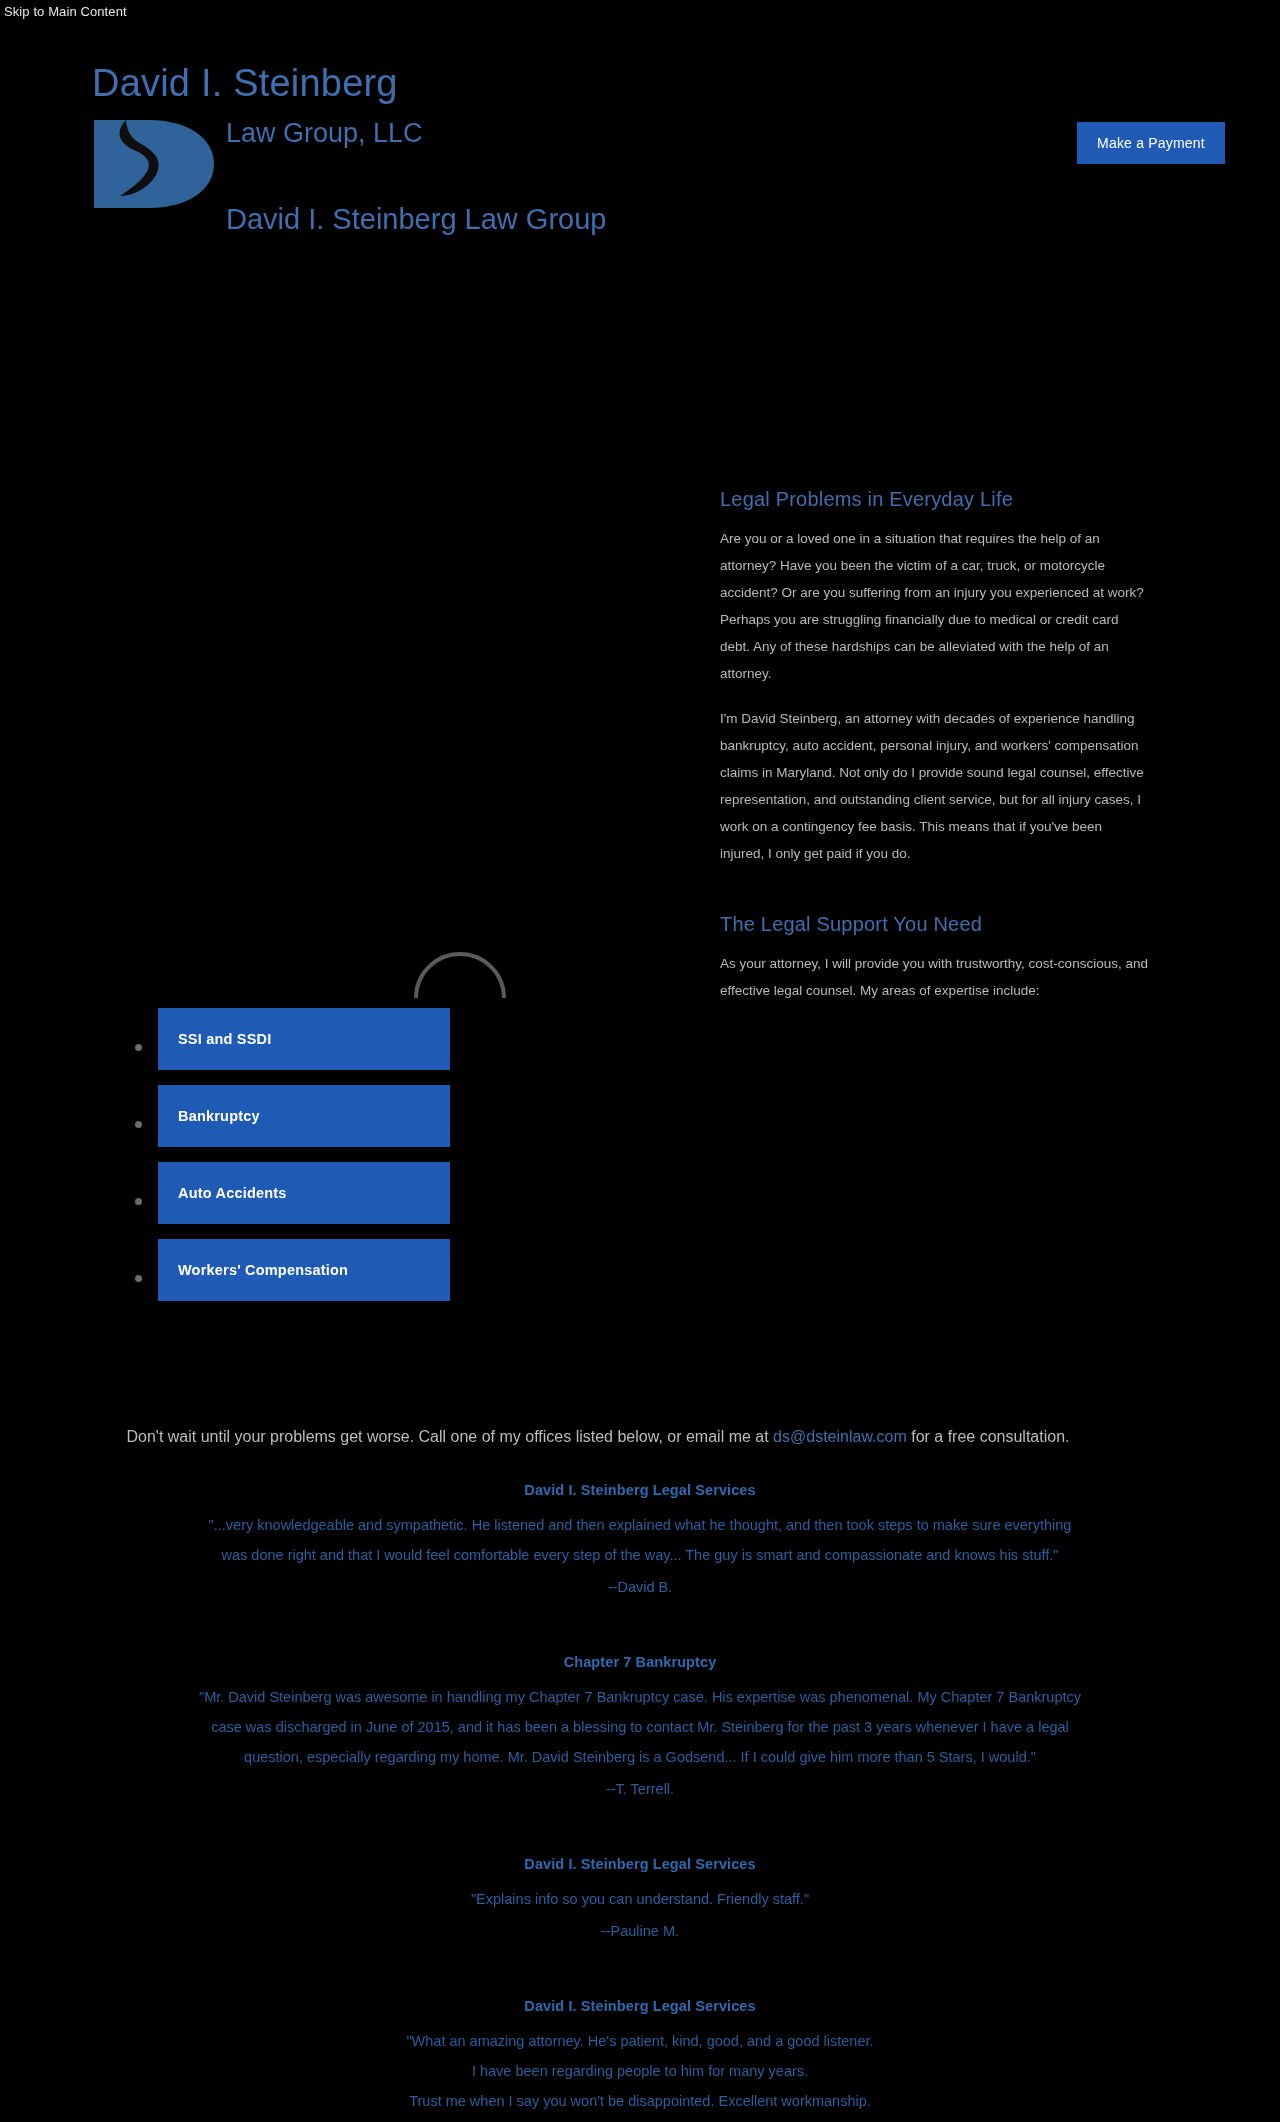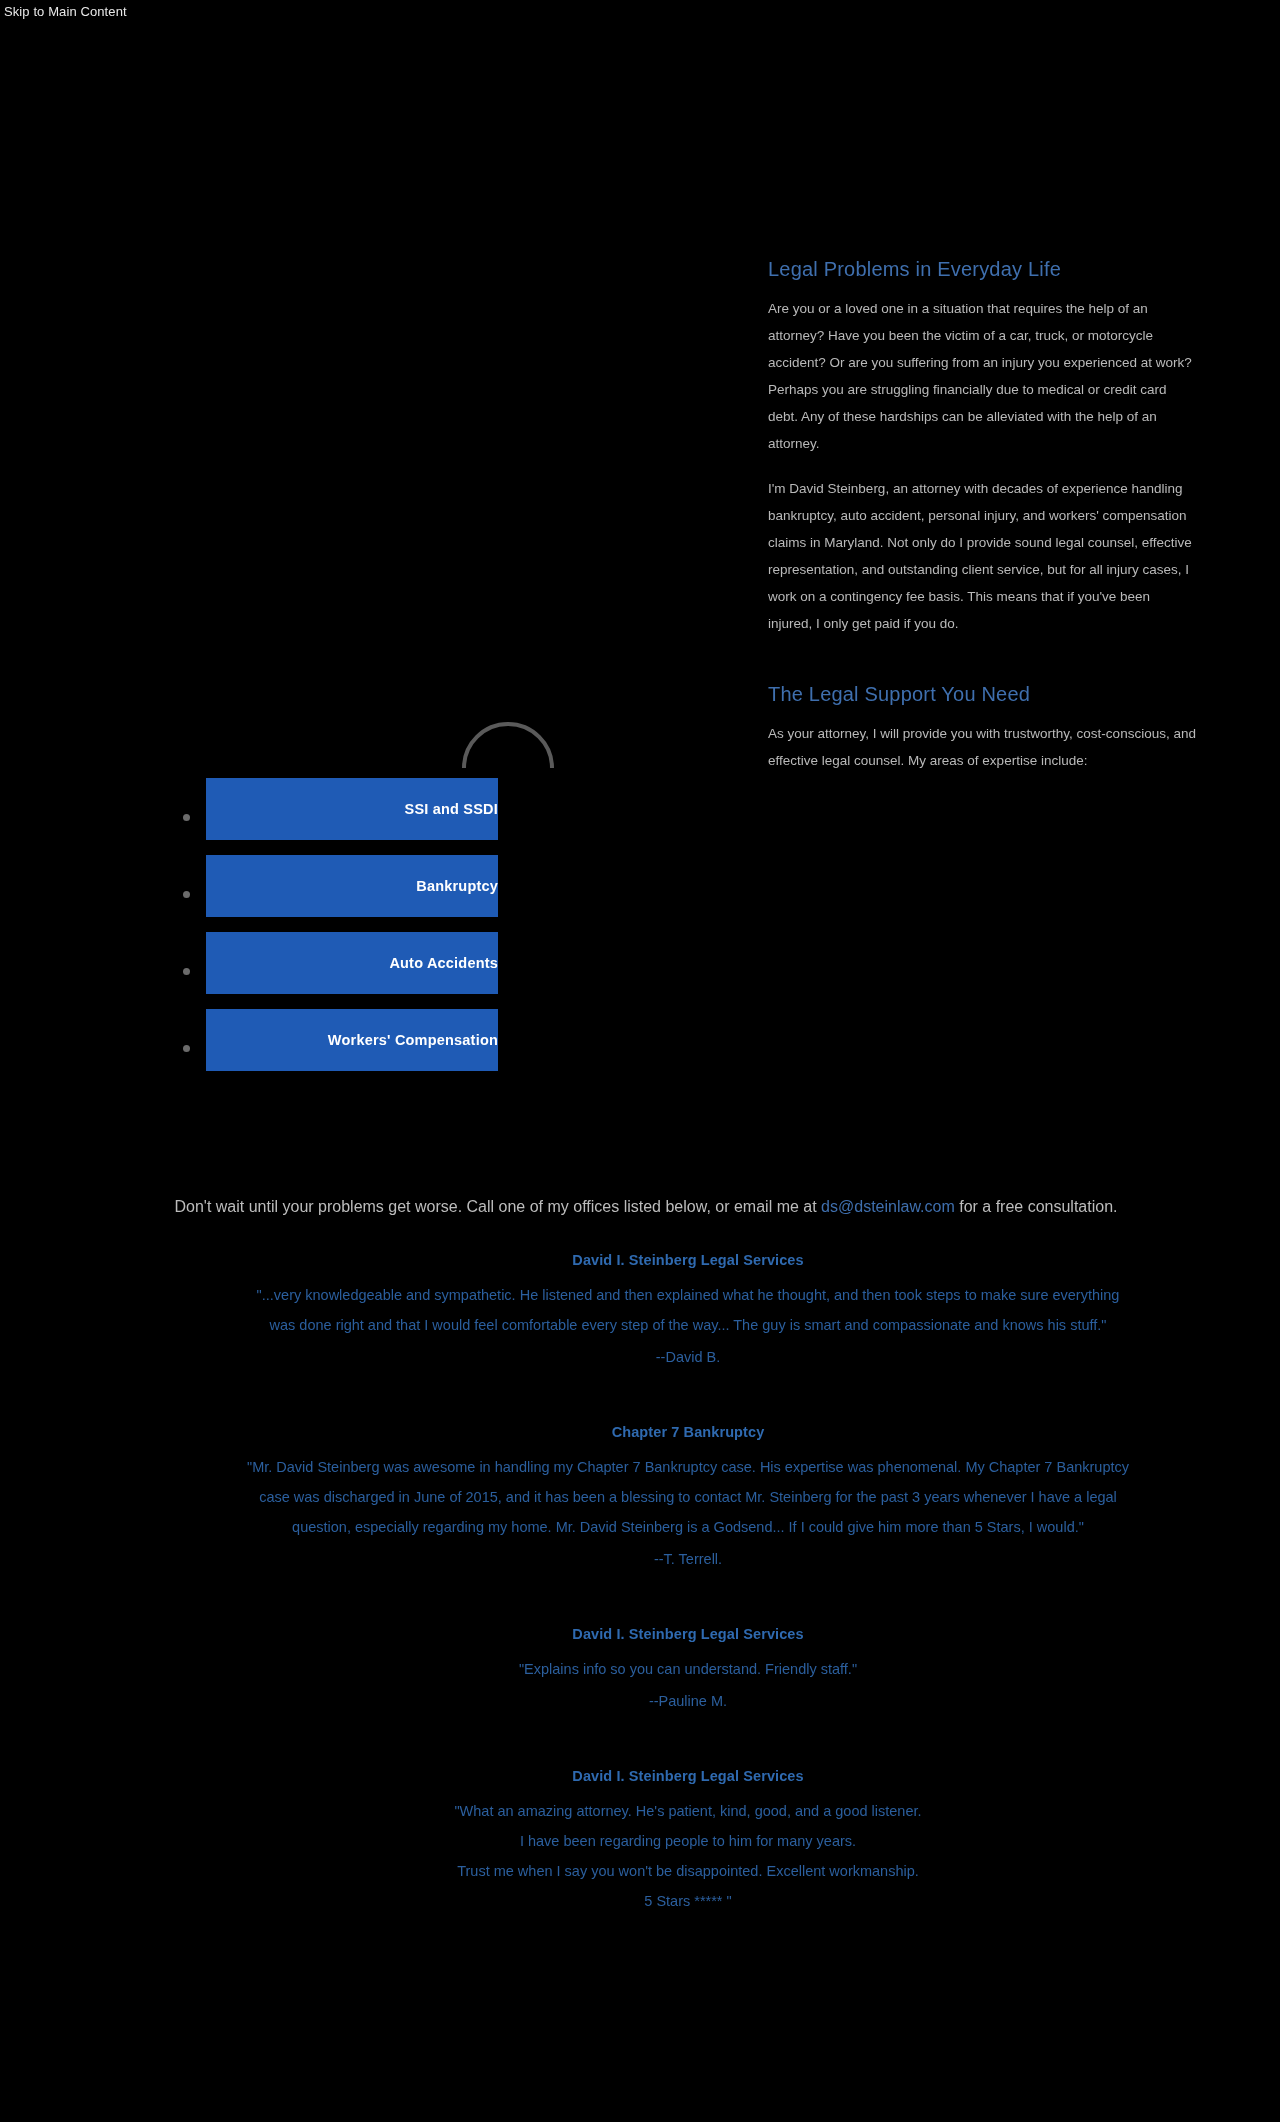--- a/index.html
+++ b/index.html
@@ -11,21 +11,20 @@
     min-height: 2122px;
     font-family: "Liberation Sans", sans-serif;
     color: #c9c9c9;
   }
   .page {
     position: relative;
     width: 1280px;
     min-height: 2122px;
     background: #000000;
     overflow: hidden;
-    padding-left: 48px;
   }
 
   
   .skip-link {
     position: absolute;
     top: 4px;
     left: 4px;
     font-size: 13px;
     color: #e8e8e8;
     text-decoration: none;
@@ -127,21 +126,20 @@
     top: 778px;
     width: 350px;
     list-style: none;
     margin: 0;
     padding: 0;
   }
   .practice-list li {
     position: relative;
     margin-bottom: 15px;
     padding-left: 48px;
-    text-align: right;
   }
   .practice-list li::before {
     content: "";
     position: absolute;
     left: 25px;
     top: 36px;
     width: 7px;
     height: 7px;
     background: #6b6b6b;
     border-radius: 50%;
@@ -207,20 +205,35 @@
     line-height: 30px;
   }
 </style>
 </head>
 <body>
 
 <div class="page">
 
   <a class="skip-link" href="#main">Skip to Main Content</a>
 
+  <div class="header">
+    <div class="brand-line1">David I. Steinberg</div>
+    <div class="brand-line2">Law Group, LLC</div>
+
+    <div class="logo-mark">
+      <svg width="128" height="92" viewBox="0 0 128 92" xmlns="http://www.w3.org/2000/svg">
+        <path d="M2 2 H58 C92 2 122 18 122 46 C122 74 92 90 58 90 H2 Z" fill="#2f6399"></path>
+        <path d="M34 2 C22 14 28 26 42 32 C56 38 62 46 52 58 C46 66 34 74 28 78 C44 78 62 66 66 52 C70 38 56 30 46 24 C38 19 34 10 34 2 Z" fill="#0e0e0e"></path>
+      </svg>
+    </div>
+
+    <div class="site-title">David I. Steinberg Law Group</div>
+
+    <button class="pay-button">Make a Payment</button>
+  </div>
 
   <div class="main" id="main">
 
     <div class="right-col">
       <h2 class="sec-head">Legal Problems in Everyday Life</h2>
       <p class="body-copy">Are you or a loved one in a situation that requires the help of an attorney? Have you been the victim of a car, truck, or motorcycle accident? Or are you suffering from an injury you experienced at work? Perhaps you are struggling financially due to medical or credit card debt. Any of these hardships can be alleviated with the help of an attorney.</p>
       <p class="body-copy">I'm David Steinberg, an attorney with decades of experience handling bankruptcy, auto accident, personal injury, and workers' compensation claims in Maryland. Not only do I provide sound legal counsel, effective representation, and outstanding client service, but for all injury cases, I work on a contingency fee basis. This means that if you've been injured, I only get paid if you do.</p>
       <h2 class="sec-head second">The Legal Support You Need</h2>
       <p class="body-copy">As your attorney, I will provide you with trustworthy, cost-conscious, and effective legal counsel. My areas of expertise include:</p>
     </div>

